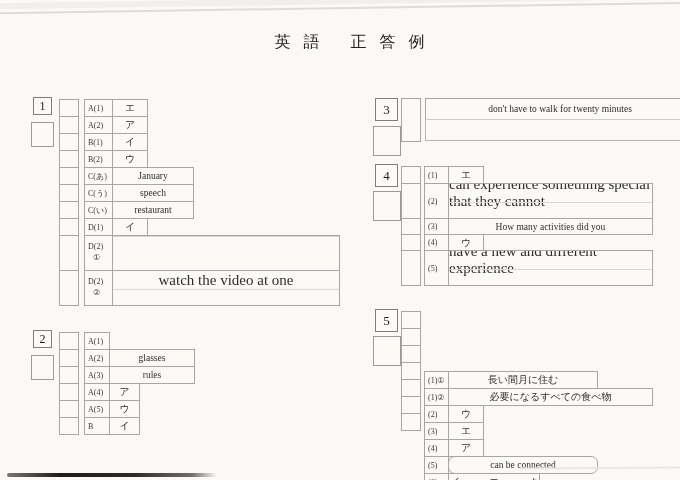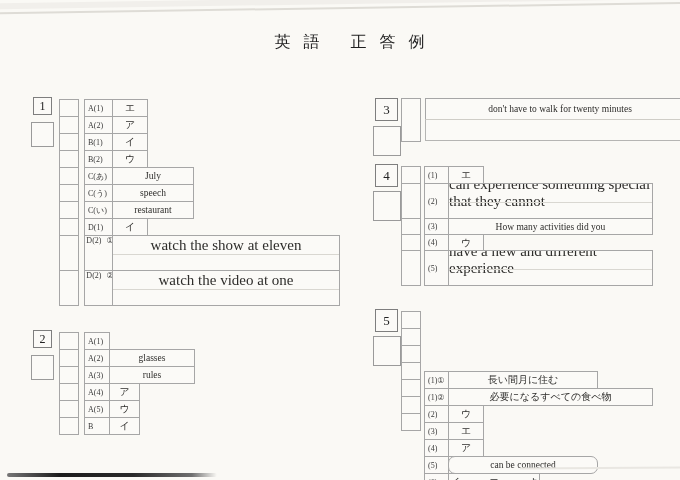--- a/index.html
+++ b/index.html
@@ -29,21 +29,21 @@
   .scorecol .sc{box-sizing:border-box;border:1px solid #a6a6a6;width:20px;margin-top:-1px;background:#fbfaf7;}
   .scorecol .sc:first-child{margin-top:0;}
 
   .tbl{position:absolute;}
   .row{display:flex;margin-top:-1px;}
   .tbl .row:first-child{margin-top:0;}
   .cell{box-sizing:border-box;border:1px solid #a6a6a6;margin-left:-1px;background:#fbfaf7;
     display:flex;align-items:center;justify-content:center;overflow:hidden;}
   .row .cell:first-child{margin-left:0;}
   .lbl{justify-content:flex-start;padding-left:3px;font-size:8px;color:#3a3a3a;letter-spacing:0;}
-  .lbl2line{flex-direction:row;align-items:flex-start;justify-content:center;line-height:1.35;}
+  .lbl2line{flex-direction:column;align-items:flex-start;justify-content:center;line-height:1.35;}
   .lbl2line .sub{padding-left:5px;}
   .ans{font-size:9.5px;color:#2e2d2b;}
   .kat{font-size:10px;}
   .h1{height:18px;} .h2{height:36px;} .h17{height:17px;}
   .ans2{flex-direction:column;padding:0;align-items:stretch;}
   .ans2 .top{height:18px;display:flex;align-items:center;justify-content:center;font-size:15px;}
   .ans2 .bot{flex:1;border-top:1px solid #d9d7d1;}
   .w-l1{width:29px;} .w-l2{width:26px;} .w-lr{width:25px;}
   .spread{word-spacing:26px;}
 
@@ -92,41 +92,40 @@
     <div class="row">
       <div class="cell lbl w-l1 h1">B(1)</div>
       <div class="cell ans kat h1" style="width:36px;">イ</div>
     </div>
     <div class="row">
       <div class="cell lbl w-l1 h1">B(2)</div>
       <div class="cell ans kat h1" style="width:36px;">ウ</div>
     </div>
     <div class="row">
       <div class="cell lbl w-l1 h1">C(あ)</div>
-      <div class="cell ans h1" style="width:82px;">July</div>
+      <div class="cell ans h1" style="width:82px;">January</div>
     </div>
     <div class="row">
       <div class="cell lbl w-l1 h1">C(う)</div>
       <div class="cell ans h1" style="width:82px;">speech</div>
     </div>
     <div class="row">
       <div class="cell lbl w-l1 h1">C(い)</div>
       <div class="cell ans h1" style="width:82px;">restaurant</div>
     </div>
     <div class="row">
       <div class="cell lbl w-l1 h1">D(1)</div>
       <div class="cell ans kat h1" style="width:36px;">イ</div>
     </div>
     <div class="row">
       <div class="cell lbl lbl2line w-l1 h2">
         <span>D(2)</span>
         <span class="sub">①</span>
       </div>
       <div class="cell ans2 h2" style="width:228px;">
-        <div class="top">watch the show at eleven</div>
         <div class="bot"></div>
       </div>
     </div>
     <div class="row">
       <div class="cell lbl lbl2line w-l1 h2">
         <span>D(2)</span>
         <span class="sub">②</span>
       </div>
       <div class="cell ans2 h2" style="width:228px;">
         <div class="top">watch the video at one</div>

